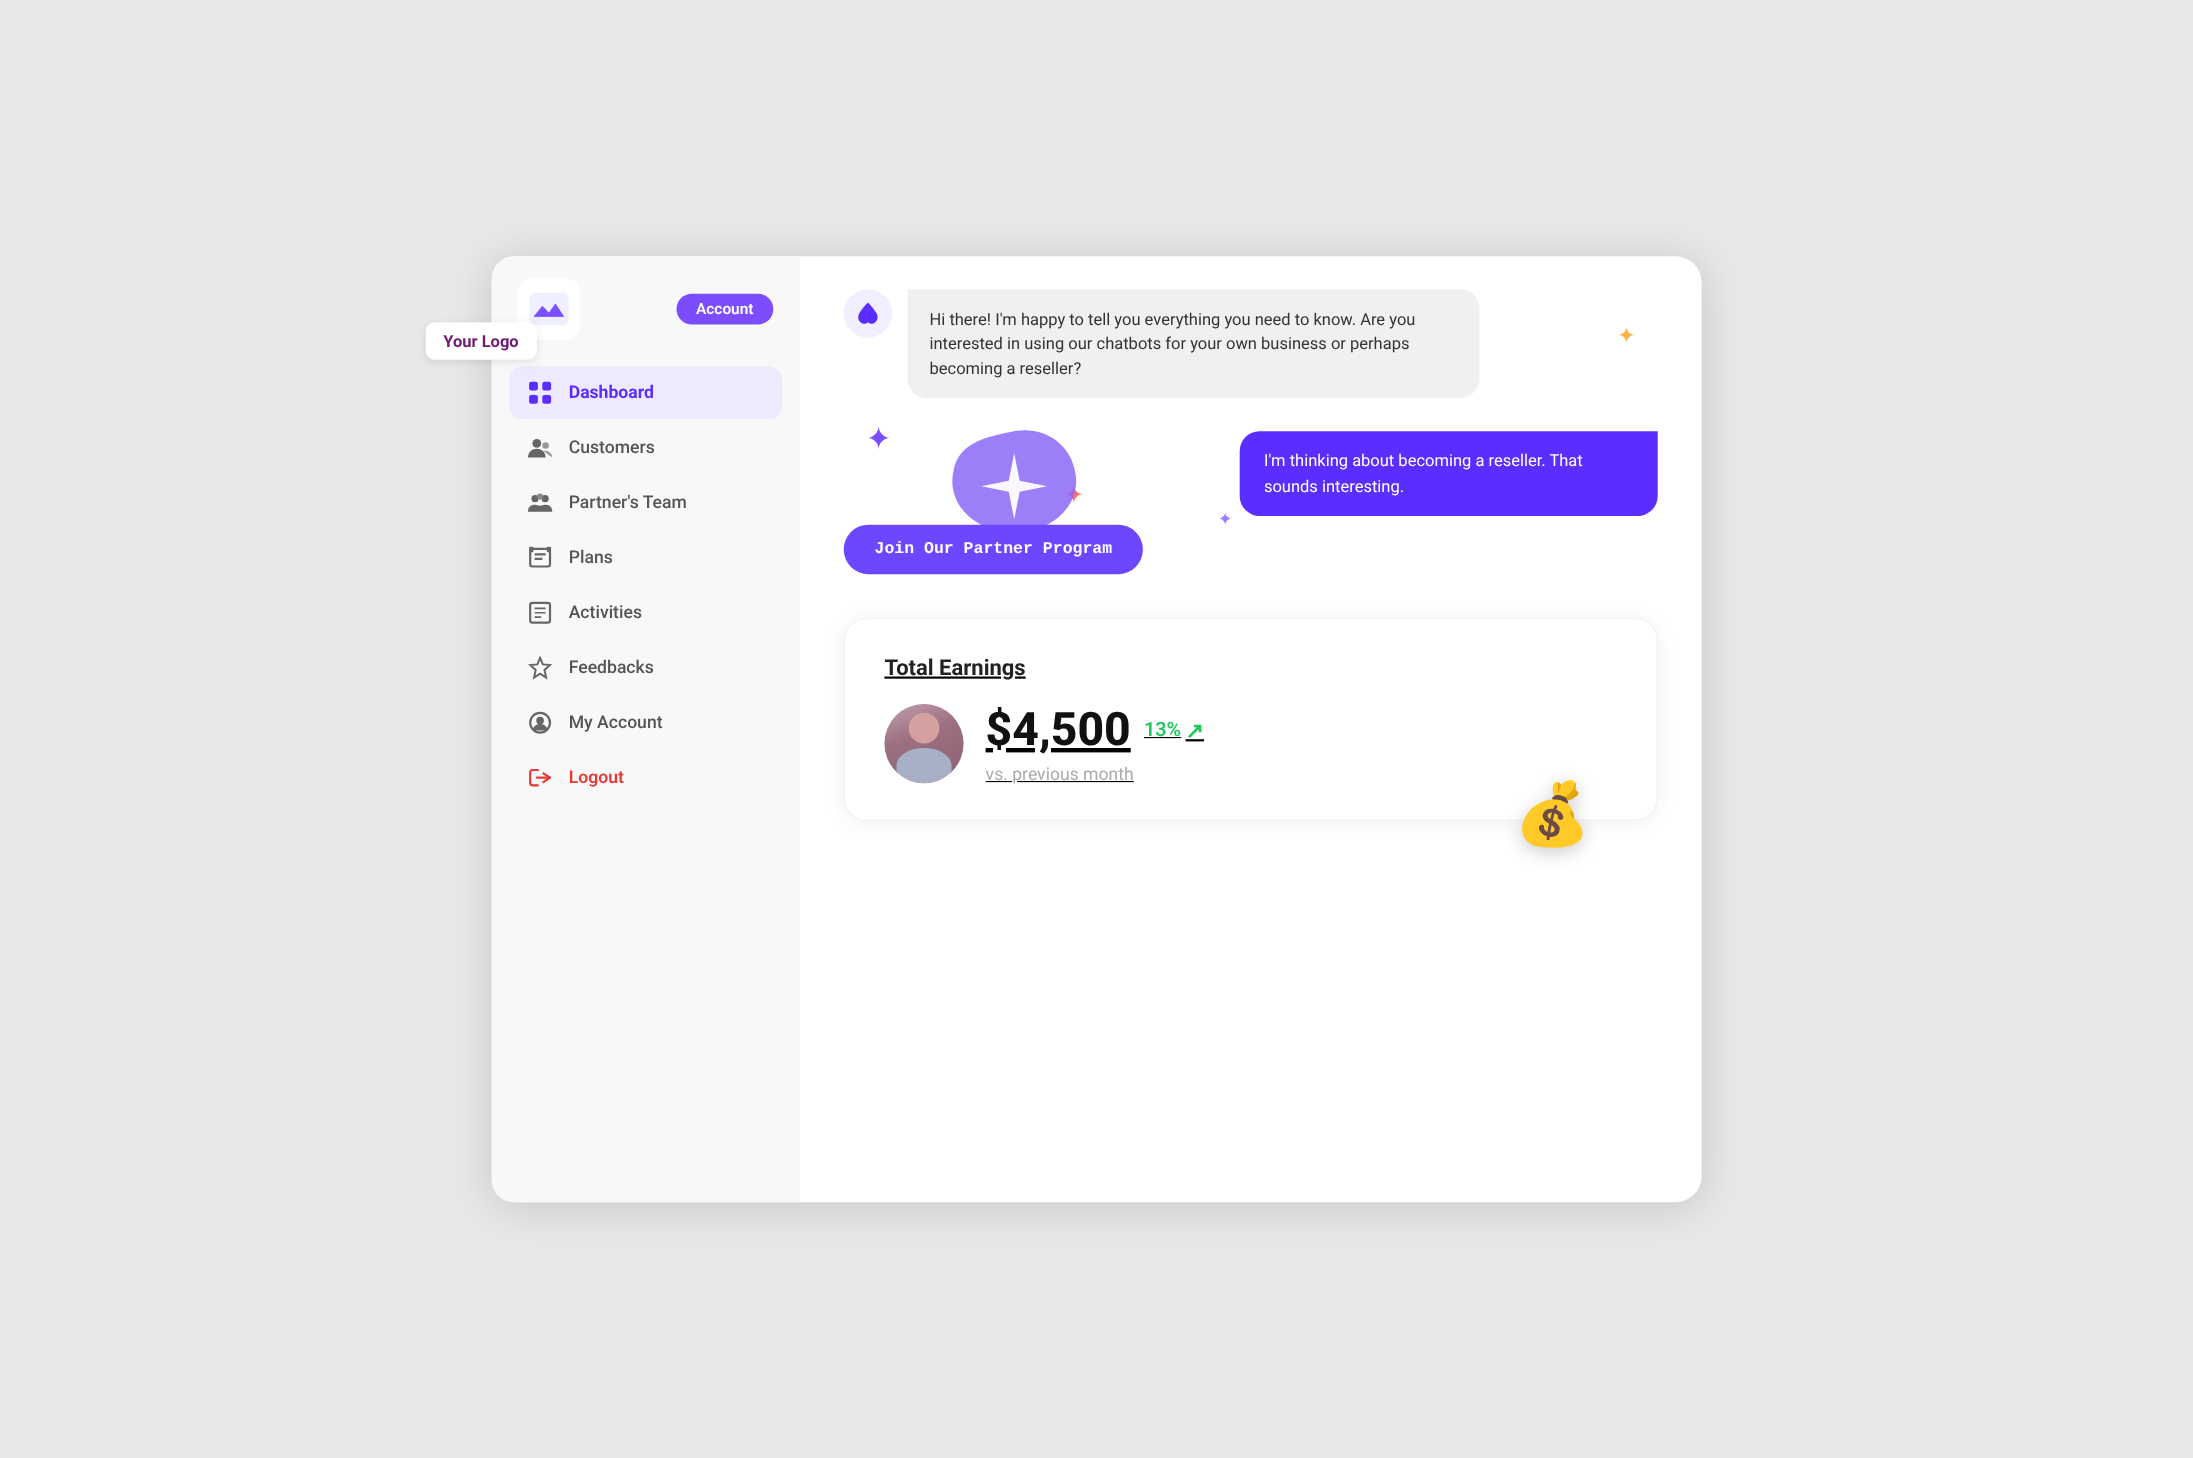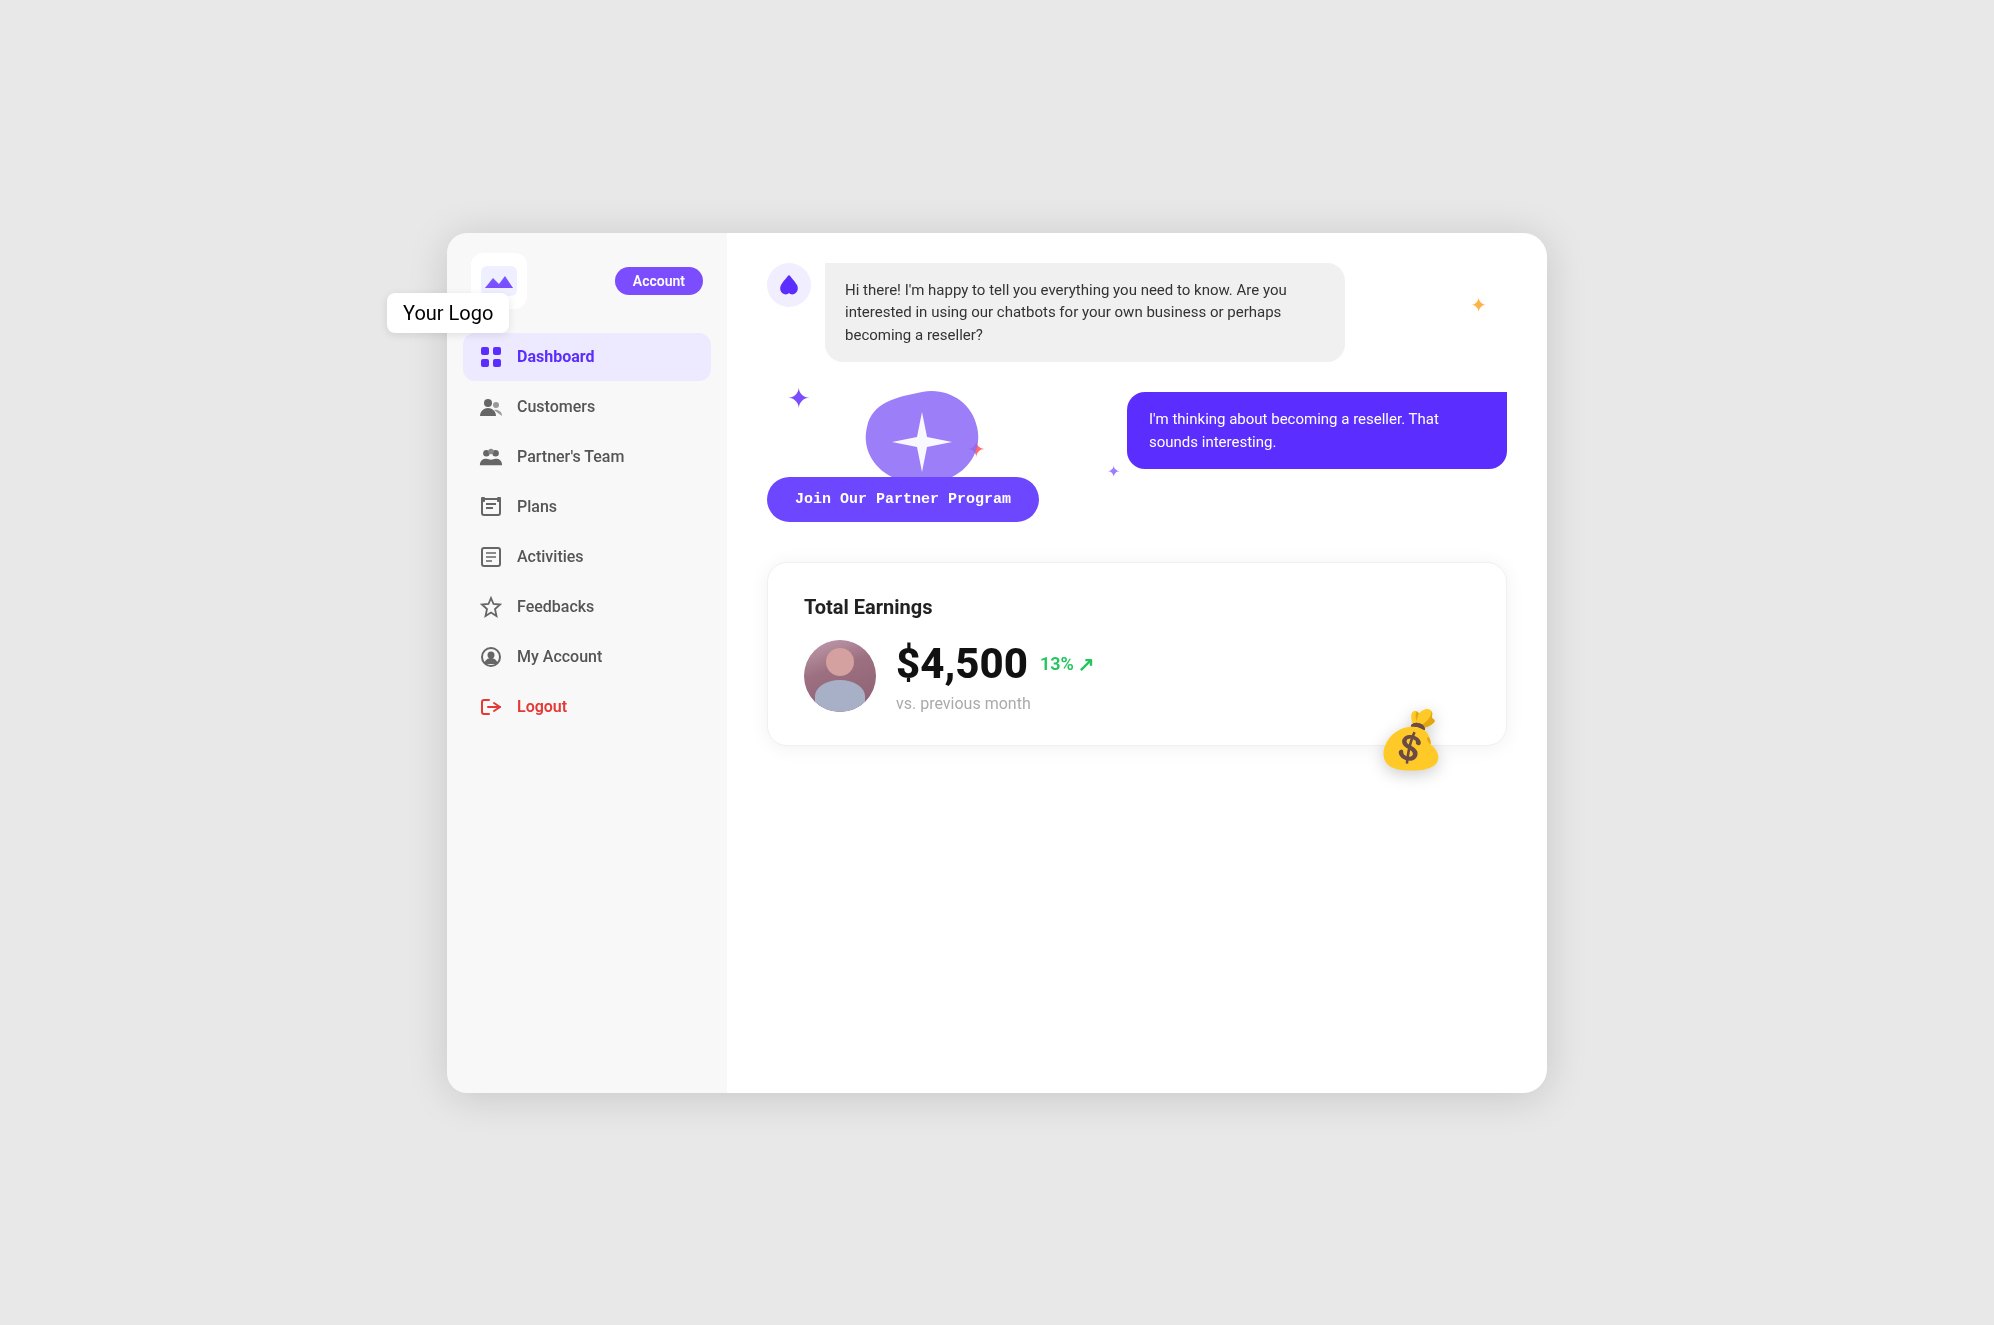--- a/index.html
+++ b/index.html
@@ -25,23 +25,23 @@
     }
 
     
     .logo-outside {
       position: absolute;
       top: 60px;
       left: -60px;
       background: white;
       border-radius: 8px;
       padding: 8px 16px;
-      font-weight: 400;
-      font-size: 20px;
-      color: #000000;
+      font-weight: 700;
+      font-size: 15px;
+      color: #701a75;
       box-shadow: 0 2px 8px rgba(0,0,0,0.1);
       z-index: 10;
     }
 
     
     .sidebar {
       width: 280px;
       background: #f8f8f8;
       border-radius: 20px 0 0 20px;
       padding: 20px 16px 20px 16px;
@@ -453,21 +453,21 @@
           <div class="chat-bubble-user">
             <span>I'm thinking about becoming a reseller. That sounds interesting.</span>
           </div>
         </div>
 
         <button class="join-button" style="left:0px; bottom:-20px;">Join Our Partner Program</button>
       </div>
 
     </div>
 
-    <div class="earnings-card" style="margin-top:60px;">
+    <div class="earnings-card" style="margin-top:60px;text-decoration:underline;">
       <div class="earnings-title">Total Earnings</div>
 
       <div class="earnings-row">
 
         <div class="earnings-avatar">
 
           <div style="width:100%; height:100%; background: linear-gradient(160deg, #c4a0b0 0%, #9c7080 40%, #8b6070 100%); border-radius:50%; display:flex; align-items:center; justify-content:center; overflow:hidden; position:relative;">
 
             <div style="position:absolute; top:8px; left:50%; transform:translateX(-50%); width:28px; height:28px; background:#d4a0a0; border-radius:50%;"></div>
 

